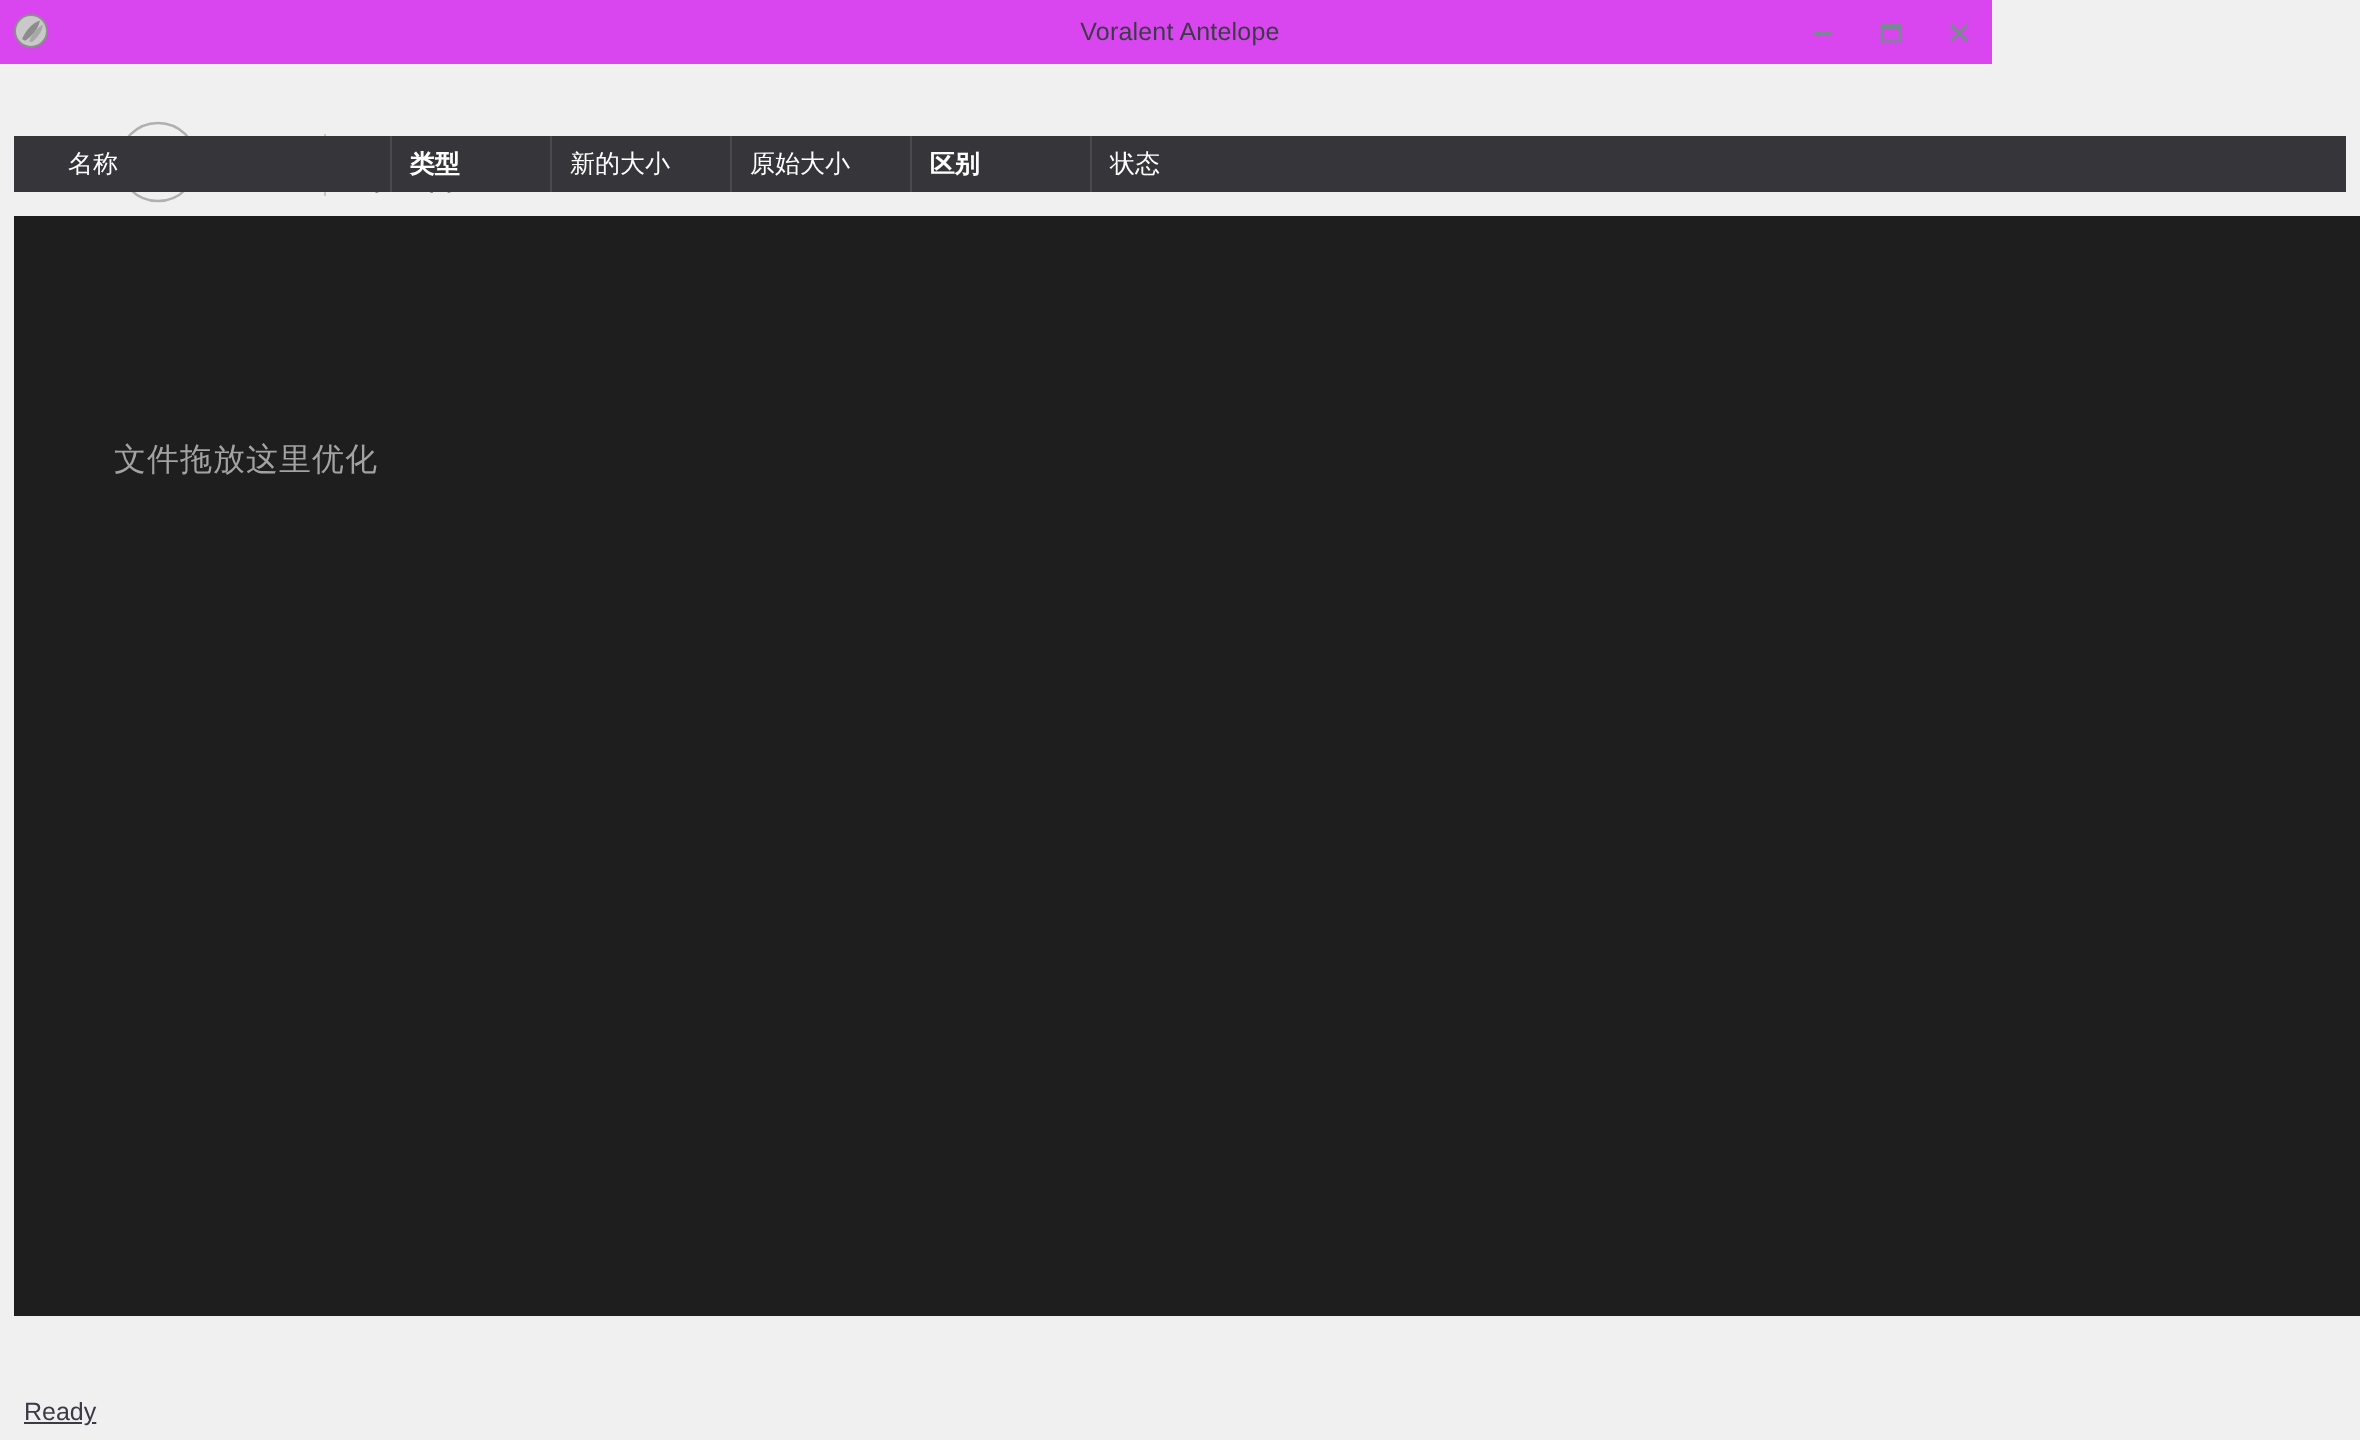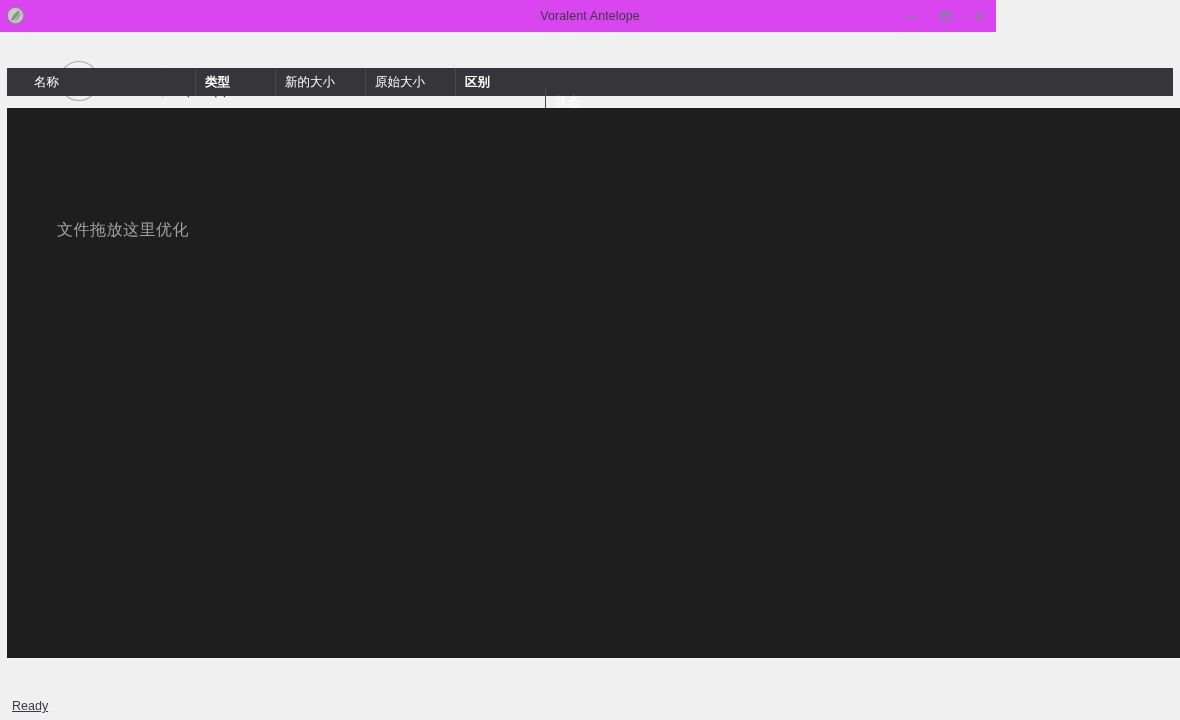--- a/index.html
+++ b/index.html
@@ -250,21 +250,21 @@
     <i></i>
   </div>
 </div>
 
 <div class="list-header" id="list-header">
     <div class="col first" style="left: 17px; width: 171px;">名称</div>
     <div class="col" style="left: 188px; width: 80px; font-weight: bold;">类型</div>
     <div class="col" style="left: 268px; width: 90px;">新的大小</div>
     <div class="col" style="left: 358px; width: 90px;">原始大小</div>
     <div class="col" style="left: 448px; width: 90px; font-weight: bold;">区别</div>
-    <div class="col" style="left: 538px; width: 150px; margin-top: 20px;">状态</div>
+    <div class="col" style="left: 538px; width: 150px;">状态</div>
   </div>
 
 <div class="list-body">
   <div class="drop-hint">文件拖放这里优化</div>
 </div>
 
 <div class="statusbar">
   <div class="statusbar-text">Ready</div>
 </div>
 

